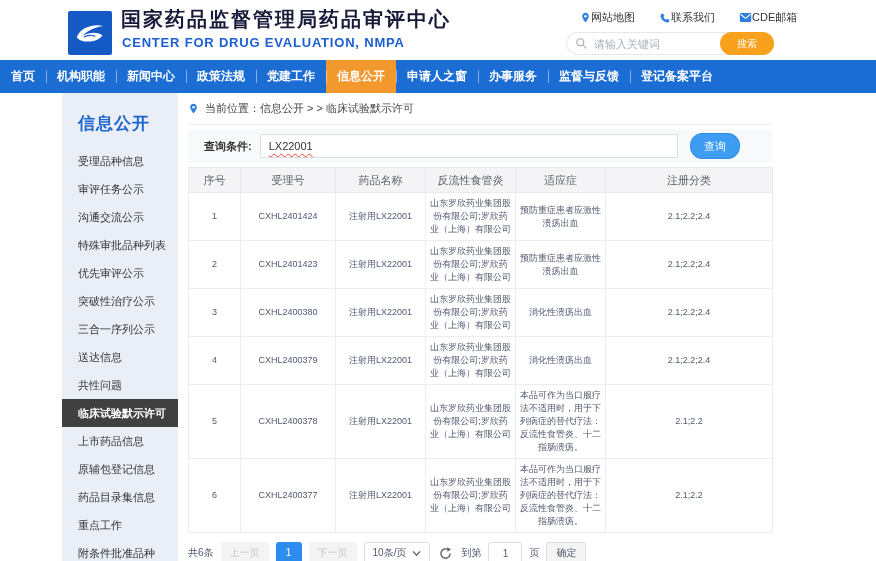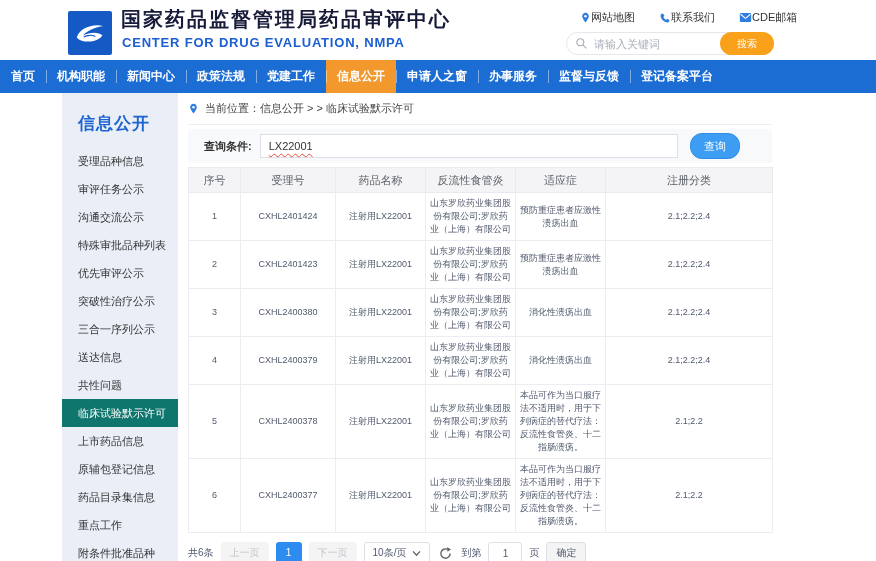--- a/index.html
+++ b/index.html
@@ -33,21 +33,21 @@
   .nav-item + .nav-item::before { content:''; position:absolute; left:0; top:10px; width:1px;
     height:13px; background:rgba(255,255,255,0.45); }
   .nav-item.active { background:#F2982D; }
 
   
   .sidebar { position:absolute; top:93px; left:62px; width:116px; height:468px; background:#E9EEF7; }
   .sidebar-title { padding:19px 0 8px 16px; font-size:17px; font-weight:bold; color:#1D64CE; letter-spacing:1px; }
   .side-list { margin-top:4px; }
   .side-item { height:28px; line-height:28px; padding-left:16px; font-size:11px; color:#333;
     cursor:pointer; white-space:nowrap; }
-  .side-item.active { background:#0f766e; color:#fff; }
+  .side-item.active { background:#404040; color:#fff;font-weight:bold; }
 
   
   .main { position:absolute; top:93px; left:188px; width:584px; }
   .breadcrumb { height:32px; display:flex; align-items:center; gap:6px; font-size:11px;
     color:#444; border-bottom:1px solid #EDEEF0; }
   .query-panel { position:relative; margin-top:4px; height:34px; background:#F8F9FB;
     display:flex; align-items:center; }
   .query-label { margin-left:16px; font-size:11px; font-weight:bold; color:#333; white-space:nowrap; }
   .query-input { margin-left:8px; width:418px; height:24px; border:1px solid #DCDFE6;
     background:#fff; display:flex; align-items:center; padding:0 8px; cursor:text; }

